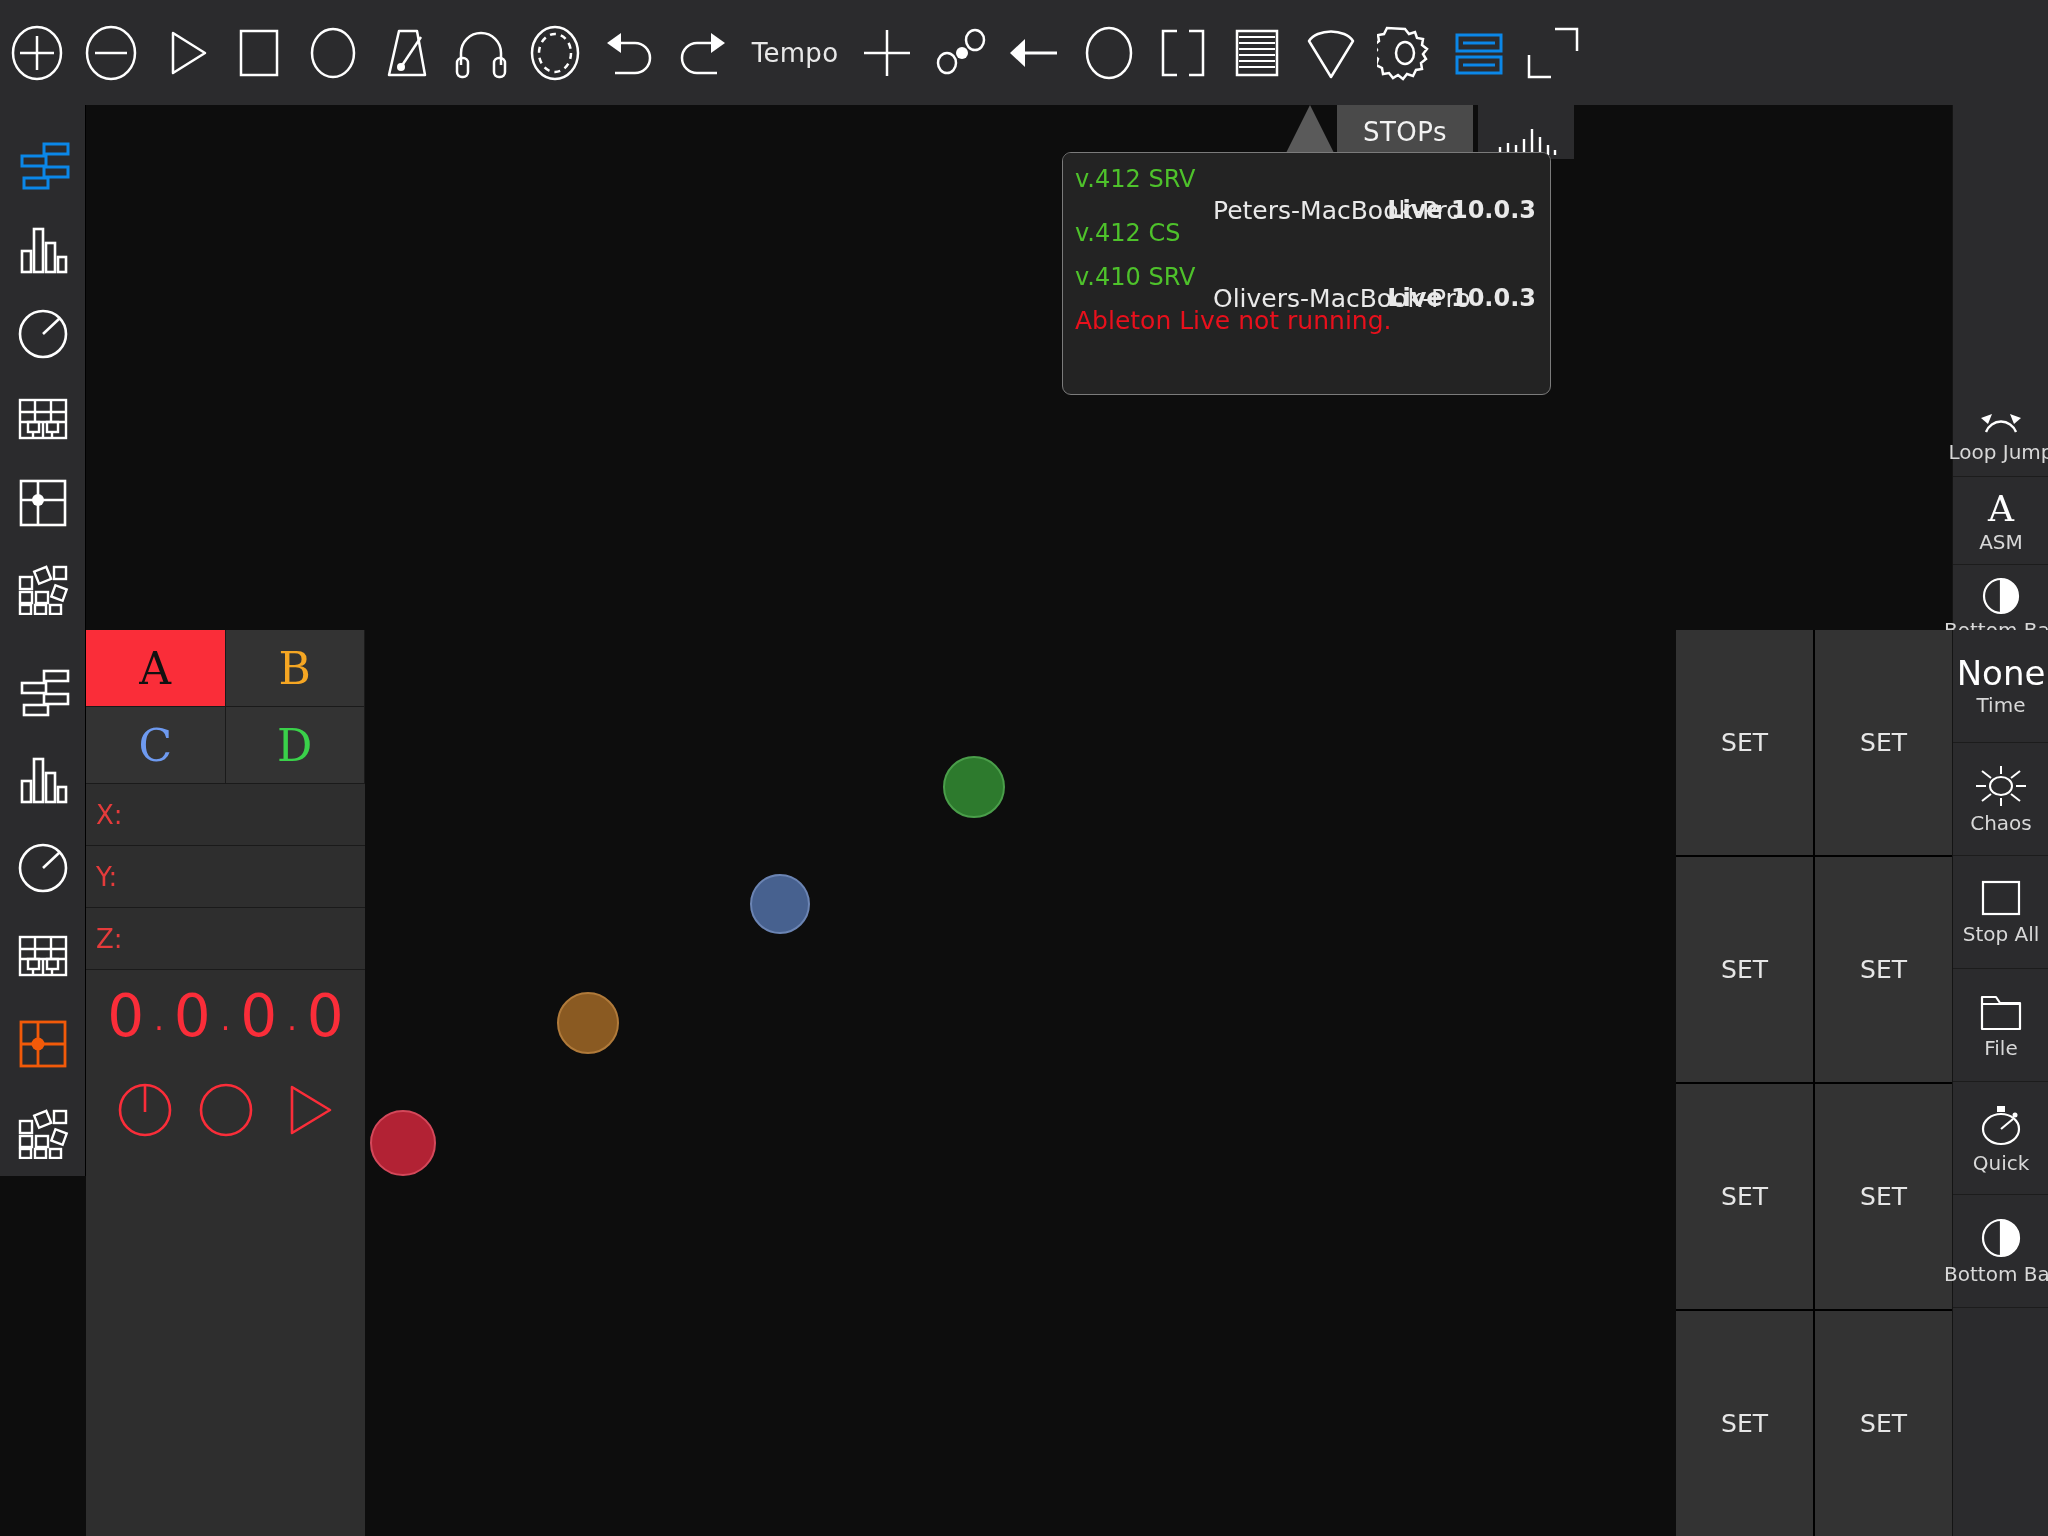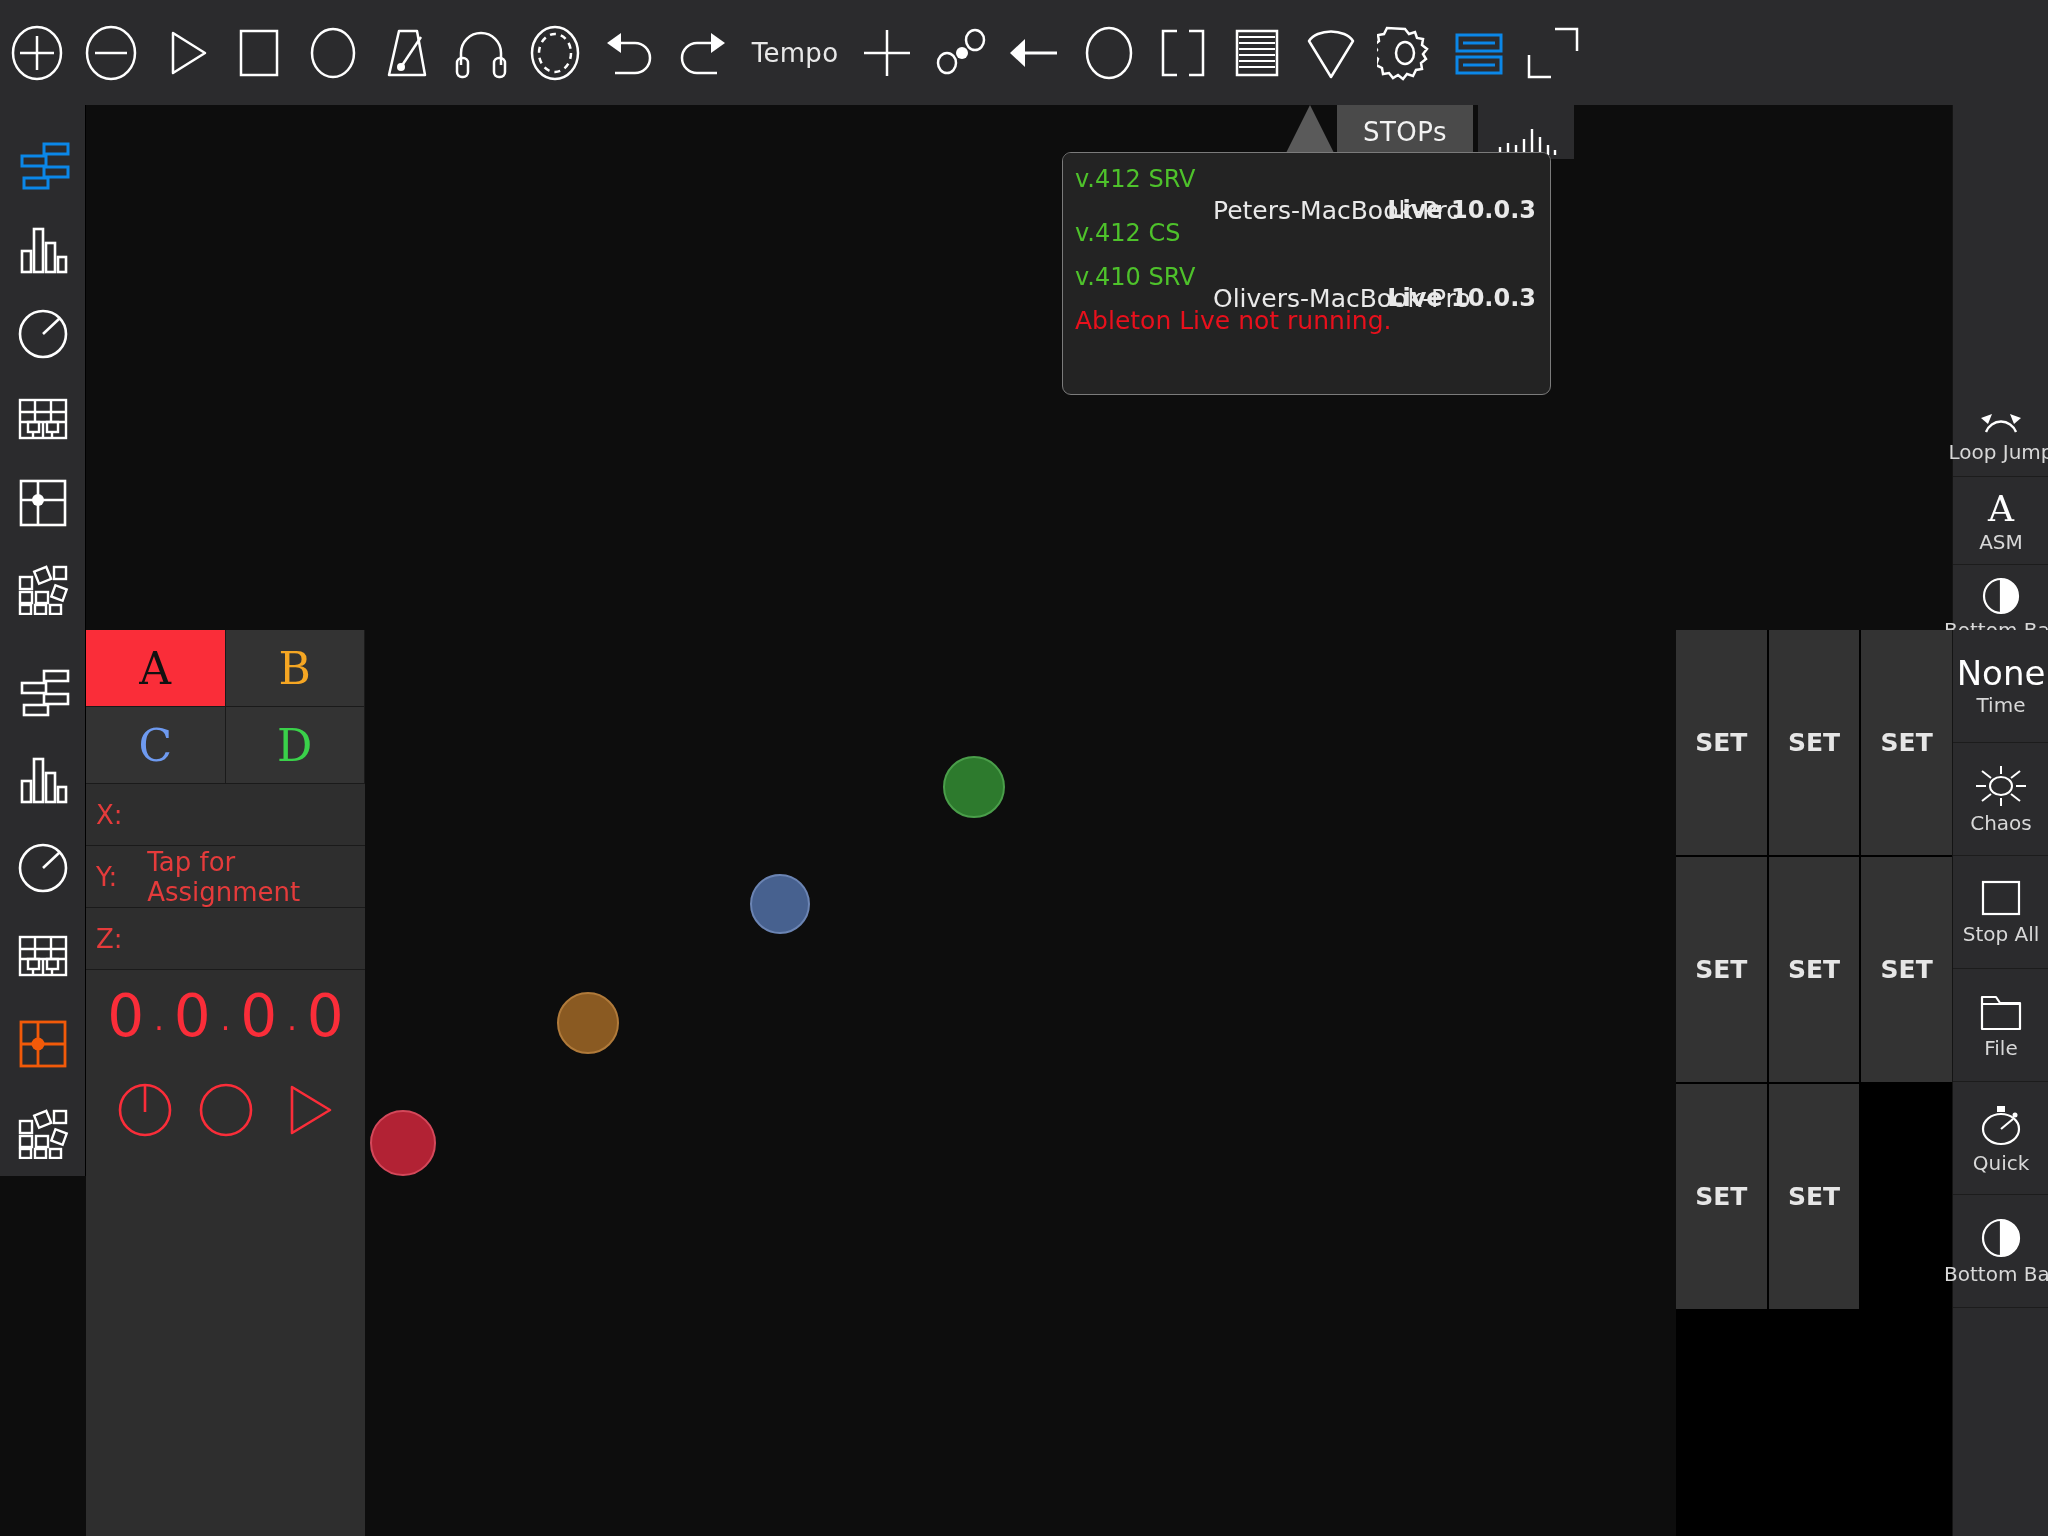--- a/index.html
+++ b/index.html
@@ -134,24 +134,23 @@
   }
 
   .xypad {
     position: absolute; left: 365px; top: 0; right: 848px; height: 906px;
     background: #0d0d0d;
   }
   .ball { position: absolute; border-radius: 50%; }
 
   .setgrid {
     position: absolute; right: 96px; top: 0; width: 276px; height: 906px;
-    display: grid; grid-template-columns: 1fr 1fr 1fr; grid-template-rows: repeat(4, 1fr);
+    display: grid; grid-template-columns: 1fr 1fr; grid-template-rows: repeat(4, 1fr);
     background: #000;
     gap: 2px;
-    font-weight: bold;
   }
   .setcell {
     background: #333333; display: flex; align-items: center; justify-content: center;
     color: #e6e6e6; font-size: 25px;
   }
 
   .rrail2 {
     position: absolute; right: 0; top: 0; width: 96px; height: 906px;
     background: #2b2b2d; border-left: 1px solid #141414;
   }
@@ -532,21 +531,20 @@
             <span style="color:#3ad14a">D</span>
           </div>
       </div>
 
       <div class="xyz-row">
         <span class="xyz-key">X:</span>
         <span class="xyz-val"></span>
       </div>
       <div class="xyz-row">
         <span class="xyz-key">Y:</span>
-        <span class="xyz-val">Tap for Assignment</span>
       </div>
       <div class="xyz-row">
         <span class="xyz-key">Z:</span>
         <span class="xyz-val"></span>
       </div>
 
       <div class="counter">
         <span class="num">0</span>
         <span class="dot">·</span>
         <span class="num">0</span>

